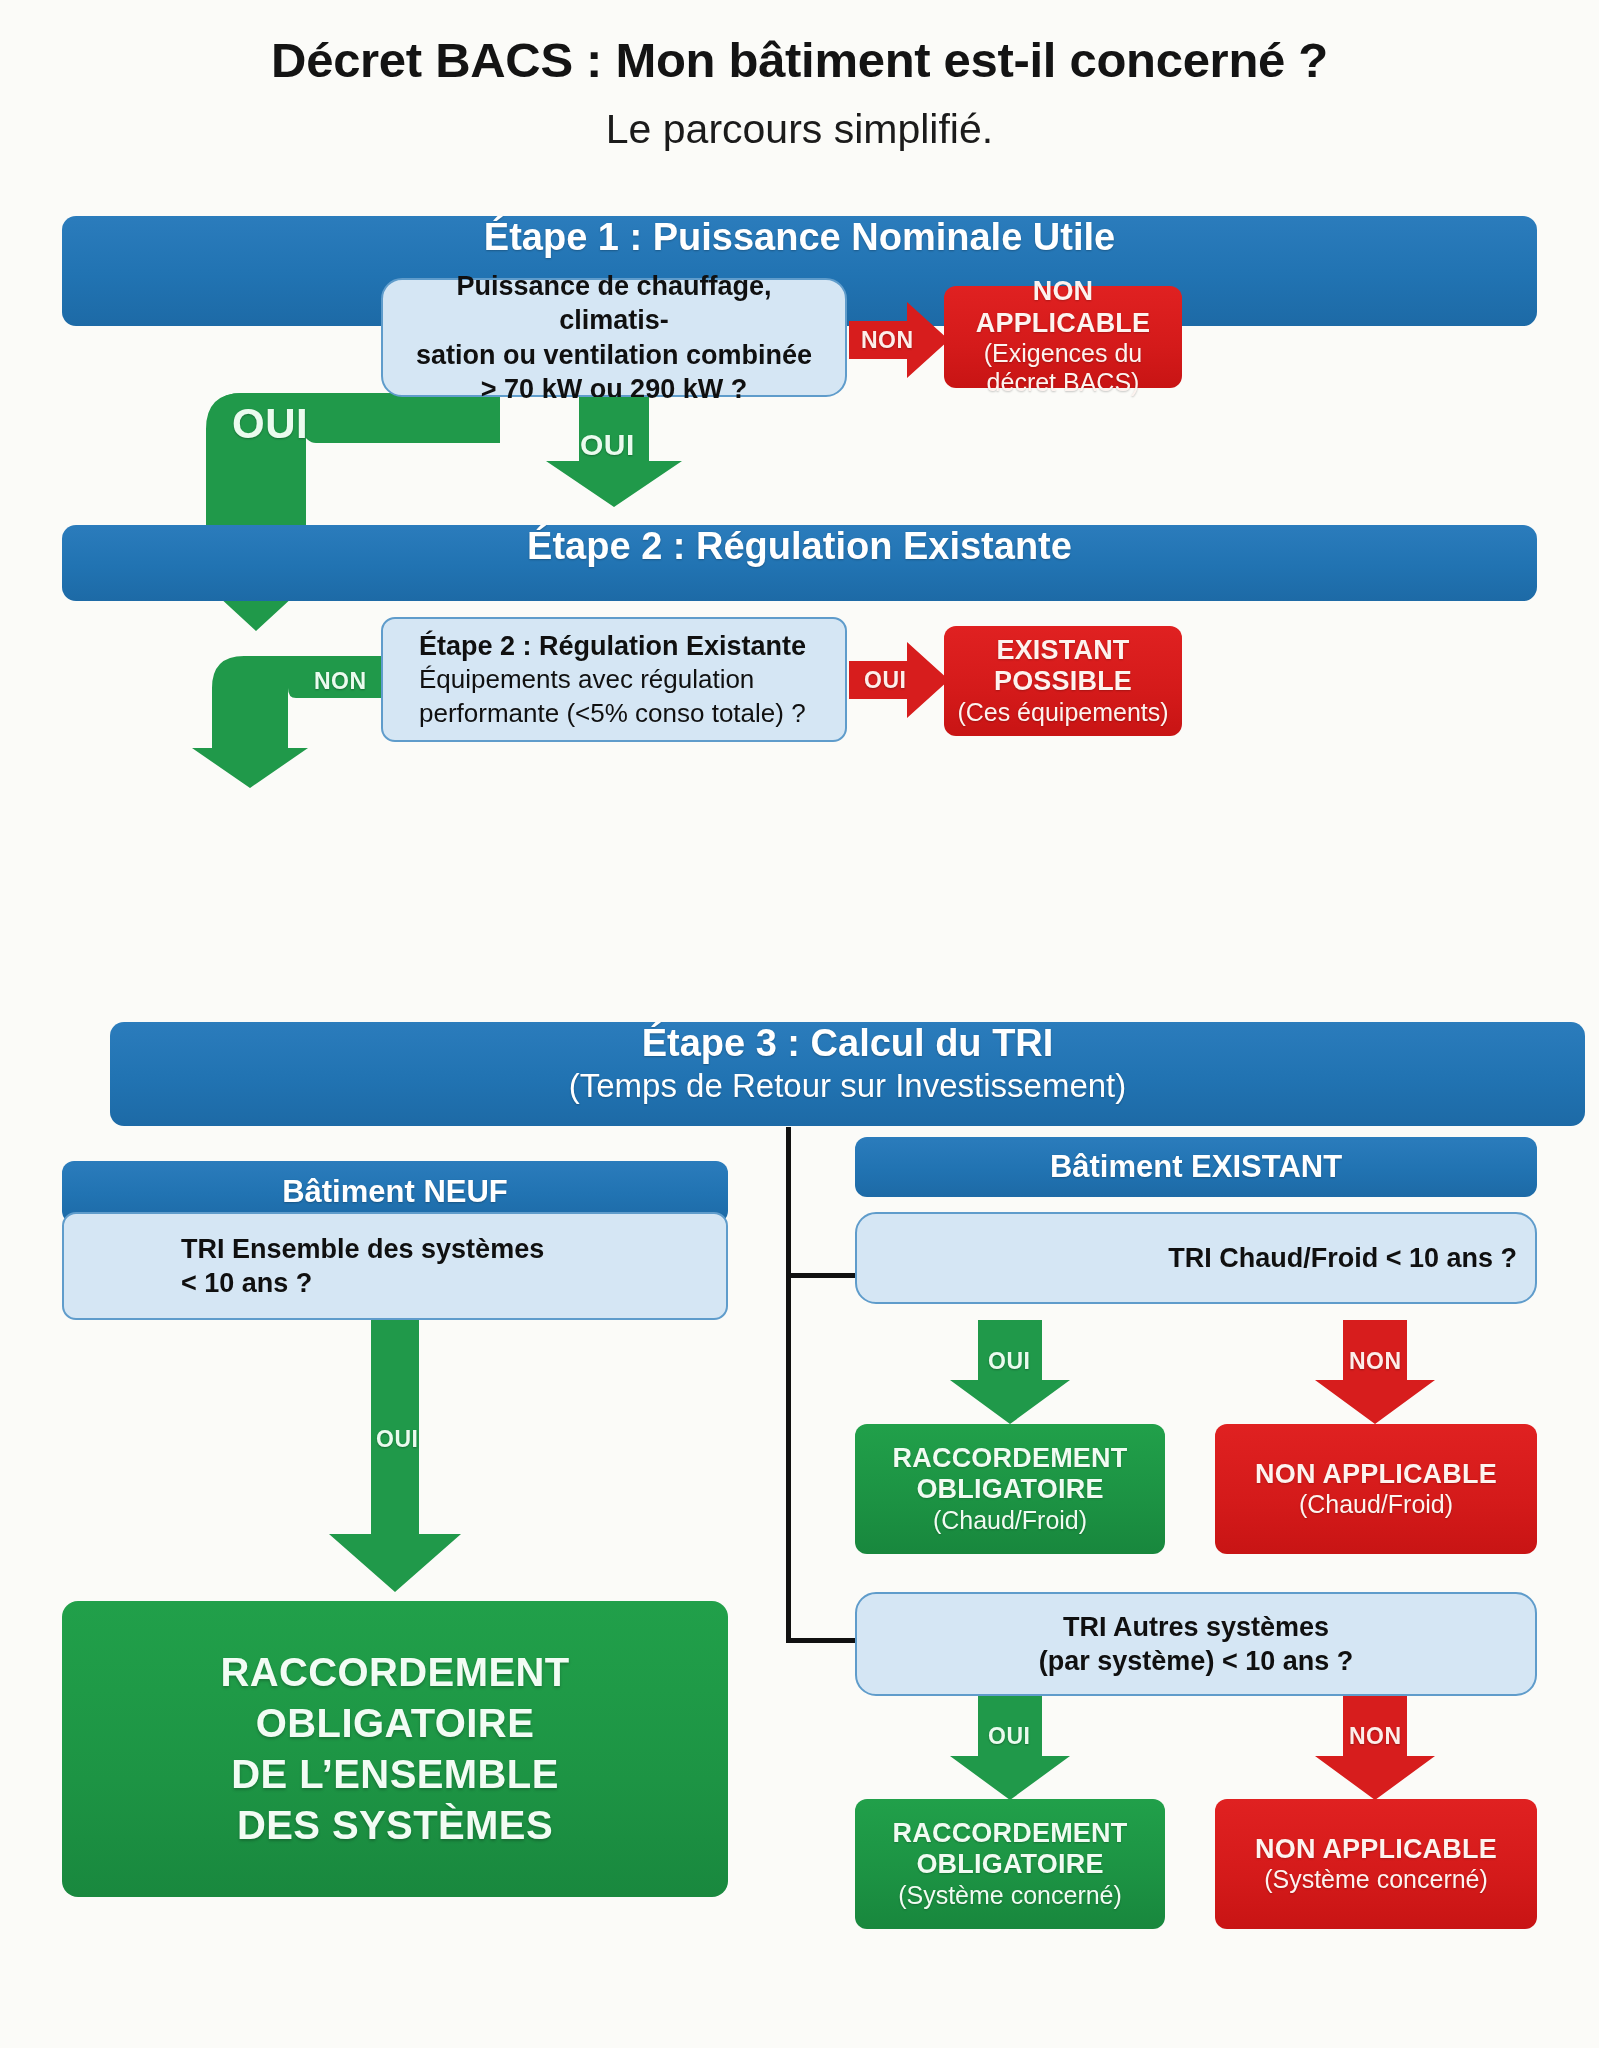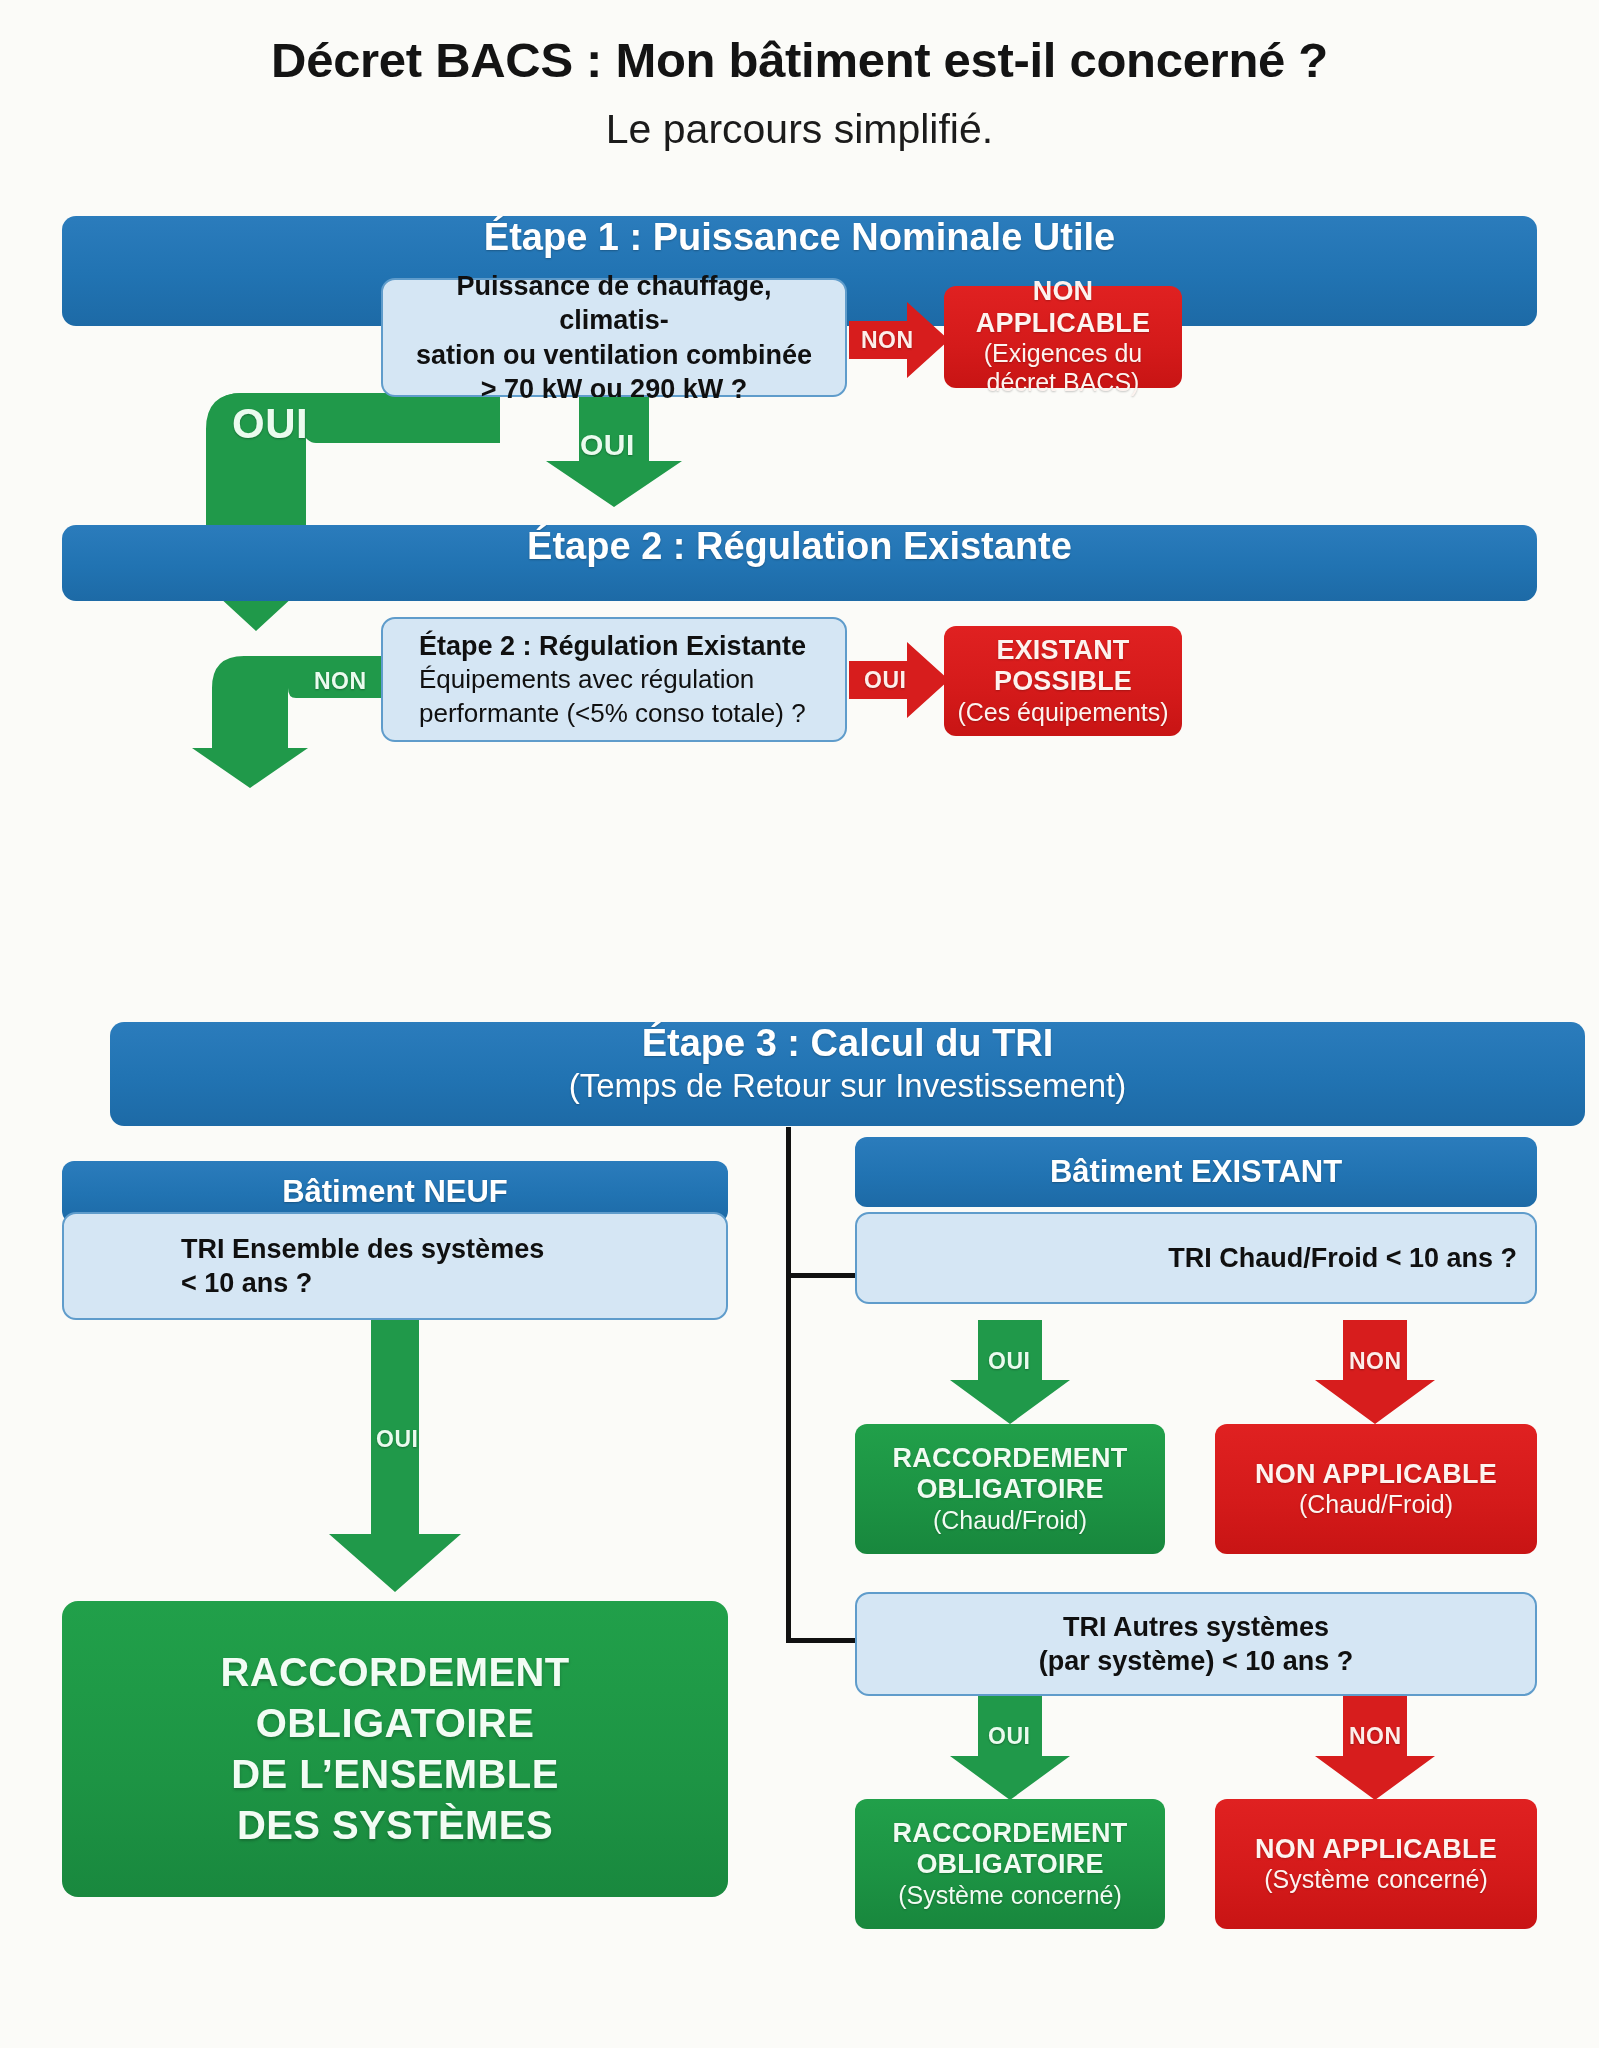--- a/index.html
+++ b/index.html
@@ -69,21 +69,21 @@
     border: 2px solid #5f9ccb;
     border-radius: 14px;
     display: flex;
     flex-direction: column;
     justify-content: center;
     color: #101010;
     padding: 10px 18px;
   }
   .qbox .q-strong { font-size: 27px; font-weight: 700; line-height: 1.26; }
   .qbox .q-reg { font-size: 26px; font-weight: 400; line-height: 1.30; }
-  .qbox.center { align-items: center; text-align: center; }
+  .qbox.center { align-items: center; text-align: center; border-radius: 21px; }
   .qbox.left { align-items: flex-start; text-align: left; }
 
   
   .rbox {
     position: absolute;
     border-radius: 12px;
     display: flex;
     flex-direction: column;
     align-items: center;
     justify-content: center;
@@ -195,21 +195,21 @@
   </div>
 
   <div class="banner" style="left:62px; top:1022px; width:1475px; height:104px;margin-left:48px;">
     <div class="b-line1">Étape 3 : Calcul du TRI</div>
     <div class="b-line2">(Temps de Retour sur Investissement)</div>
   </div>
 
   <div class="banner-sub" style="left:62px; top:1137px; width:666px; height:62px;margin-top:24px;">
     <span>Bâtiment NEUF</span>
   </div>
-  <div class="banner-sub" style="left:855px; top:1137px; width:682px; height:70px;">
+  <div class="banner-sub" style="left:855px; top:1137px; width:682px; height:60px;">
     <span>Bâtiment EXISTANT</span>
   </div>
 
   <div class="connector" style="left:786px; top:1127px; width:5px; height:516px;"></div>
   <div class="connector" style="left:786px; top:1273px; width:72px; height:5px;"></div>
   <div class="connector" style="left:786px; top:1638px; width:72px; height:5px;"></div>
 
   <div class="qbox left" style="left:62px; top:1212px; width:666px; height:108px; padding-left:117px;">
     <div class="q-strong">TRI Ensemble des systèmes</div>
     <div class="q-strong">&lt; 10 ans ?</div>

